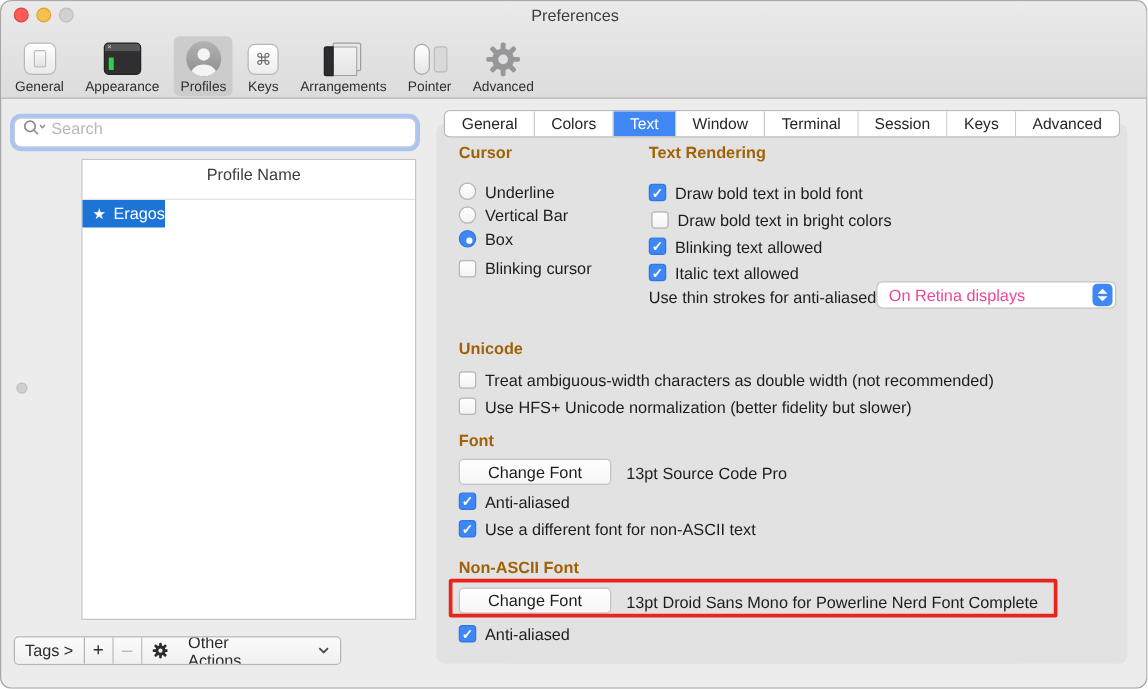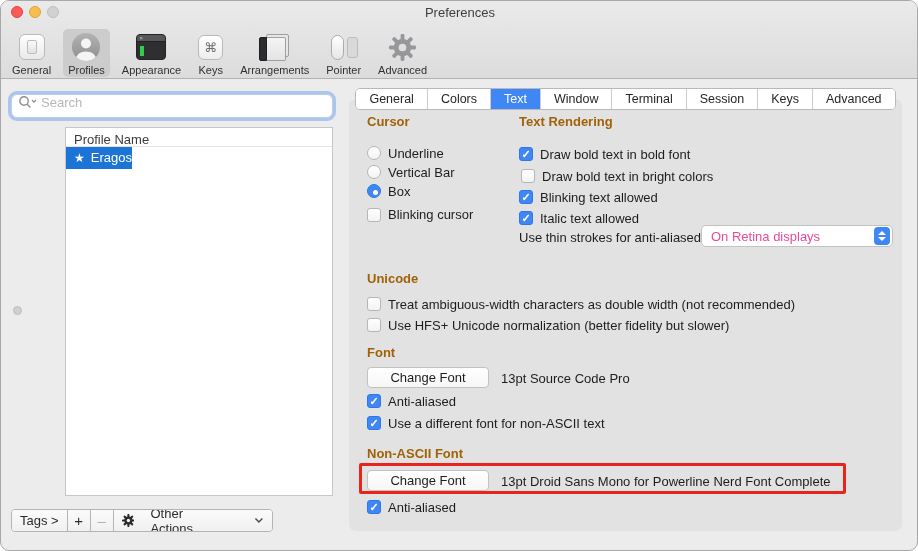--- a/index.html
+++ b/index.html
@@ -34,21 +34,21 @@
   .ic-arr .spine{position:absolute;left:0;top:3px;width:8px;height:24px;background:#2d2d2f;border:1px solid #1f1f21;border-radius:2px 0 0 2px;}
   .ic-arr .page{position:absolute;left:8px;top:3px;width:19px;height:24px;background:linear-gradient(#f4f4f4,#e4e4e4);border:1px solid #9e9e9e;border-left:none;border-radius:0 2px 2px 0;}
   .ic-pointer{position:relative;width:30px;height:27px;}
   .ic-pointer .mouse{position:absolute;left:2px;top:1px;width:13px;height:25px;border-radius:7px;background:linear-gradient(#ffffff,#e6e6e6);border:1px solid #ababab;}
   .ic-pointer .pad{position:absolute;left:18px;top:3px;width:11px;height:21px;border-radius:3px;background:#d9d9d9;border:1px solid #bcbcbc;}
 
   
   .search{position:absolute;left:10px;top:93px;width:322px;height:24px;background:#ffffff;border:1px solid #bfcde4;border-radius:6px;box-shadow:0 0 0 3px rgba(108,158,240,.5);display:flex;align-items:flex-start;padding-left:6px;gap:3px;}
   .search .ph{font-size:13px;color:#b7b7b7;}
   .plist{position:absolute;left:64px;top:126px;width:268px;height:369px;background:#ffffff;border:1px solid #c6c6c6;}
-  .plist .hdr{height:19px;line-height:23px;padding-left:8px;font-size:13px;color:#3c3c3c;border-bottom:1px solid #e4e4e4;}
+  .plist .hdr{height:32px;line-height:23px;padding-left:8px;font-size:13px;color:#3c3c3c;border-bottom:1px solid #e4e4e4;text-align:center;}
   .plist .row{height:22px;line-height:22px;padding-left:8px;font-size:13px;color:#ffffff;background:#1c74d6;display:flex;gap:6px;align-items:center;}
   .plist .row .star{font-size:12px;}
   .grabdot{position:absolute;left:12px;top:305px;width:9px;height:9px;border-radius:50%;background:#d0d0d0;border:1px solid #bdbdbd;}
 
   .btngroup{position:absolute;left:10px;top:508px;height:23px;display:flex;background:#f5f5f5;border:1px solid #b4b4b4;border-radius:4px;overflow:hidden;}
   .btngroup .seg{display:flex;align-items:center;justify-content:center;font-size:13px;color:#2b2b2b;border-right:1px solid #b4b4b4;padding:0 8px;background:linear-gradient(#fbfbfb,#f0f0f0);}
   .btngroup .seg:last-child{border-right:none;}
   .seg.plus{width:23px;font-size:15px;padding:0;}
   .seg.minus{width:23px;font-size:15px;padding:0;color:#b3b3b3;}
   .seg.oa{width:158px;justify-content:flex-start;gap:16px;}
@@ -96,40 +96,40 @@
 
     <div class="toolbar">
       <div class="titem">
         <div class="ticon">
             <div class="ic-general">
               <i></i>
             </div>
           </div>
         <div class="tlabel">General</div>
       </div>
+      <div class="titem">
+        <div class="ticon">
+          <div class="ic-appearance">
+              <div class="bar"></div>
+              <div class="x">×</div>
+              <div class="grn"></div>
+            </div>
+        </div>
+        <div class="tlabel">Appearance</div>
+      </div>
       <div class="titem sel">
         <div class="ticon">
           <div class="ic-profiles">
             <svg width="28" height="28" viewBox="0 0 28 28">
               <circle cx="14" cy="10.5" r="5" fill="#f4f4f4"></circle>
               <path d="M3.5 28c0-6.5 5-9.5 10.5-9.5s10.5 3 10.5 9.5z" fill="#f4f4f4"></path>
             </svg>
           </div>
         </div>
         <div class="tlabel">Profiles</div>
-      </div>
-      <div class="titem">
-        <div class="ticon">
-          <div class="ic-appearance">
-              <div class="bar"></div>
-              <div class="x">×</div>
-              <div class="grn"></div>
-            </div>
-        </div>
-        <div class="tlabel">Appearance</div>
       </div>
       <div class="titem">
         <div class="ticon">
             <div class="ic-keys">⌘</div>
           </div>
         <div class="tlabel">Keys</div>
       </div>
       <div class="titem">
         <div class="ticon">
           <div class="ic-arr">

